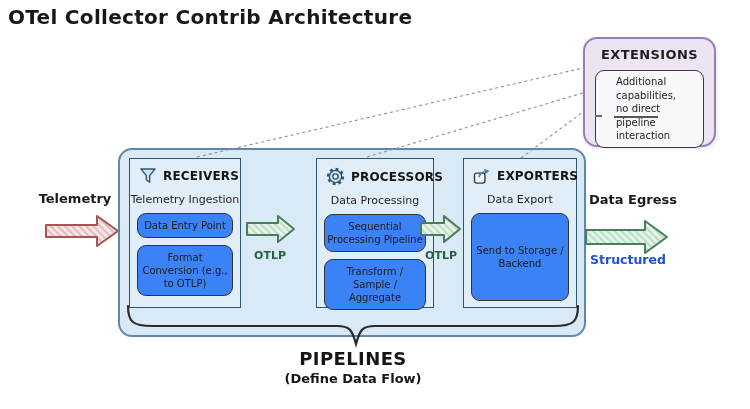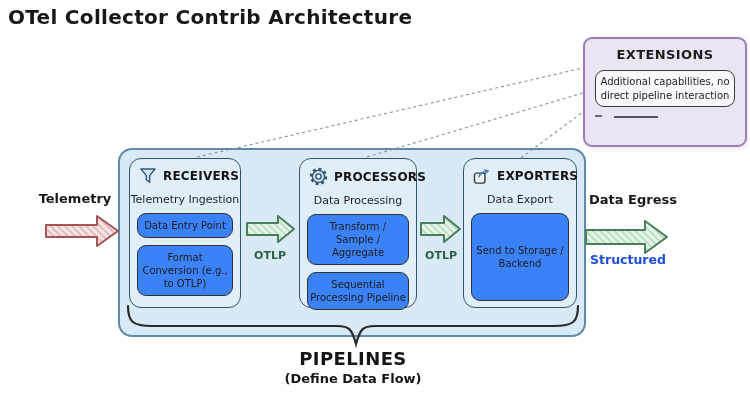--- a/index.html
+++ b/index.html
@@ -7,43 +7,43 @@
     position:relative;width:750px;height:409px;background:#ffffff;overflow:hidden;
     font-family:"DejaVu Sans","Liberation Sans",sans-serif;color:#1b1b1b;
   }
   .abs{position:absolute;}
   .title{
     left:8px;right:0;top:5px;text-align:left;
     font-size:20px;font-weight:700;letter-spacing:.3px;color:#181818;
   }
   
   .ext-panel{
-    left:583px;top:37px;width:164px;height:110px;box-sizing:border-box;
-    background:#ece4f3;border:2px solid #9c7db9;border-radius:9px;
+    left:583px;top:37px;width:133px;height:110px;box-sizing:border-box;
+    background:#ece4f3;border:2px solid #9c7db9;border-radius:14px;
     box-shadow:1px 2px 4px rgba(80,60,110,.12);
   }
   .ext-title{margin-top:8px;text-align:center;font-size:13px;font-weight:700;letter-spacing:.4px;color:#1d1d1d;}
   .ext-note{
     margin:8px 10px 0;border:1.4px solid #3b3b3b;border-radius:9px;background:#faf7fc;
-    font-size:10px;line-height:1.35;text-align:center;padding:4px 4px;color:#222;
+    font-size:10px;line-height:1.35;text-align:left;padding:4px 20px;color:#222;
   }
   .scribble-dash{position:absolute;left:10px;top:76px;width:7px;height:1.5px;background:#6b6b6b;}
   .scribble-line{position:absolute;left:29px;top:77px;width:44px;height:1.5px;background:#555;}
   
   .pipes{
     left:118px;top:148px;width:468px;height:189px;box-sizing:border-box;
     background:#d9e9f5;border:2px solid #5e89ab;border-radius:14px;
   }
   
   .comp{
     top:158px;height:150px;box-sizing:border-box;
-    background:#e0eefa;border:1.6px solid #2f566e;border-radius:12px;
+    background:#e0eefa;border:1.6px solid #2f566e;border-radius:0;
   }
   .comp.receivers{left:129px;width:112px;}
-  .comp.processors{left:299px;width:118px;}
+  .comp.processors{left:316px;width:118px;}
   .comp.exporters{left:463px;width:114px;}
   .comp-head{display:flex;align-items:center;gap:5px;padding:7px 4px 0 8px;}
   .comp-head svg{flex:0 0 auto;}
   .comp-title{font-size:12px;font-weight:700;letter-spacing:.2px;color:#141414;white-space:nowrap;}
   .comp-sub{margin-top:7px;text-align:center;font-size:11px;color:#1e1e1e;}
   .item{
     margin:7px 7px 0;border:1.4px solid #333;border-radius:9px;background:#3b82f6;
     font-size:10px;line-height:1.3;text-align:center;padding:5px 2px;color:#1c1c1c;
   }
   .item.tall{height:62px;display:flex;align-items:center;justify-content:center;padding:12px 4px;}
@@ -94,22 +94,22 @@
   <div class="abs comp processors">
     <div class="comp-head">
       <svg width="21" height="21" viewBox="0 0 24 24">
         <circle cx="12" cy="12" r="8.2" fill="none" stroke="#2f566e" stroke-width="3.4" stroke-dasharray="3.2 3.2"></circle>
         <circle cx="12" cy="12" r="7" fill="#cfe4f4" stroke="#2f566e" stroke-width="1.6"></circle>
         <circle cx="12" cy="12" r="3" fill="#eef6fc" stroke="#2f566e" stroke-width="1.6"></circle>
       </svg>
       <span class="comp-title">PROCESSORS</span>
     </div>
     <div class="comp-sub">Data Processing</div>
+    <div class="item">Sequential Processing Pipeline</div>
     <div class="item">Transform / Sample / Aggregate</div>
-    <div class="item">Sequential Processing Pipeline</div>
   </div>
 
   <div class="abs comp exporters">
     <div class="comp-head">
       <svg width="20" height="20" viewBox="0 0 24 24">
         <rect x="3" y="8.5" width="12.5" height="12" rx="2.5" fill="#eef6fc" stroke="#3a3a3a" stroke-width="1.7"></rect>
         <path d="M8.5 13.5 Q9 8.5 15 7" fill="none" stroke="#4b7ba8" stroke-width="2"></path>
         <polygon points="14.5,3.5 21,5.8 16,10" fill="#4b7ba8"></polygon>
       </svg>
       <span class="comp-title">EXPORTERS</span>

